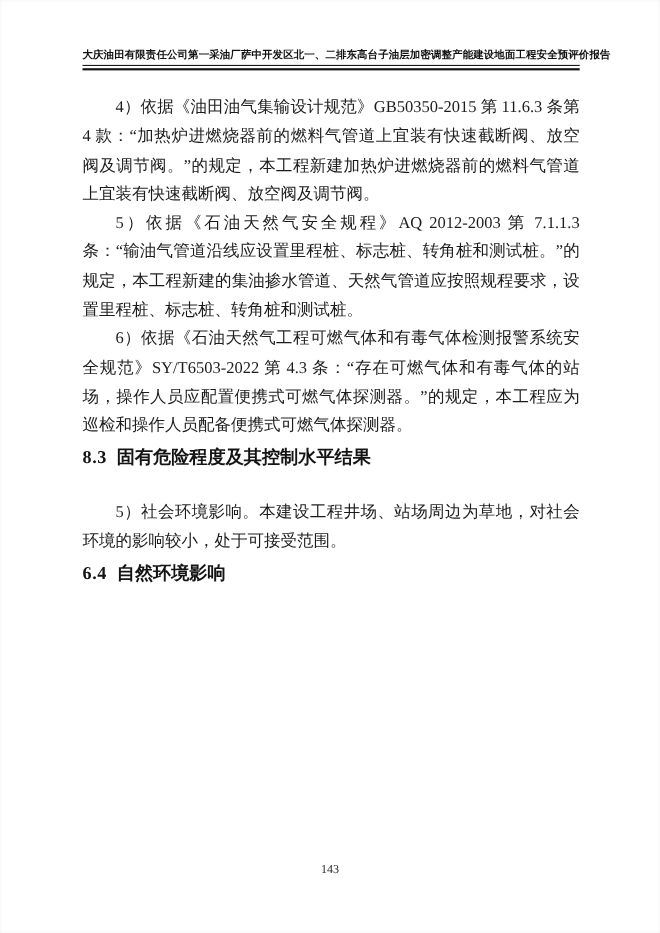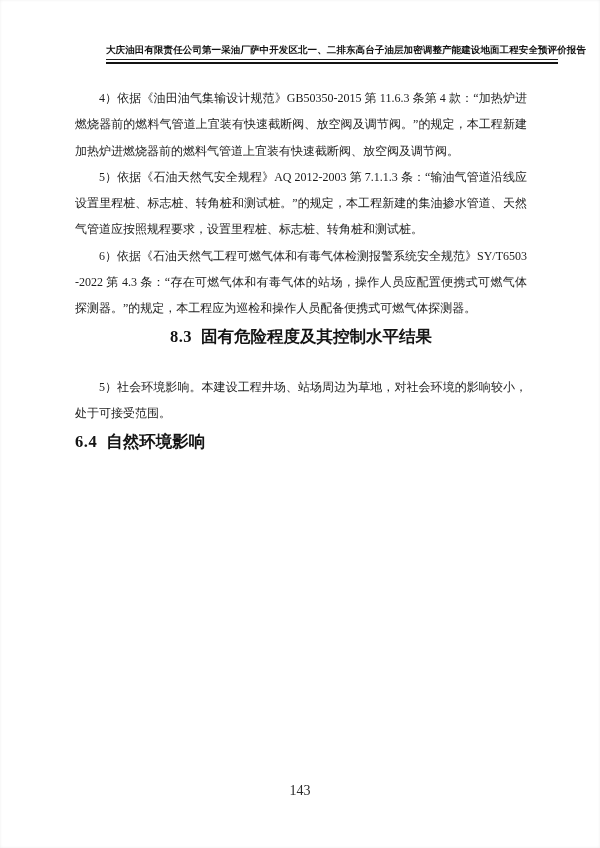--- a/index.html
+++ b/index.html
@@ -14,21 +14,20 @@
     background: #ffffff;
     box-sizing: border-box;
     padding: 44px 73px 0 75px;
     font-family: "Liberation Serif", "DejaVu Serif", serif;
     color: #1c1c1c;
     overflow: hidden;
     box-shadow: inset 0 0 3px #ededed;
   }
   .running-header {
     width: 100%;
-    margin-left: 31px;
   }
   .running-header .title {
     font-size: 9.5px;
     font-weight: bold;
     text-align: center;
     white-space: nowrap;
     letter-spacing: 0.1px;
     padding-bottom: 2px;
     border-bottom: 1px solid #1a1a1a;
     color: #111;
@@ -36,55 +35,54 @@
   .running-header .rule {
     height: 2.5px;
     background: #131313;
     margin-top: 1.5px;
   }
   .doc-body {
     margin-top: 21px;
   }
   p.para {
     margin: 0;
-    font-size: 12px;
+    font-size: 15px;
     line-height: 26.3px;
     text-align: justify;
     text-justify: inter-ideograph;
     text-indent: 2em;
     color: #1c1c1c;
     word-break: break-all;
   }
   h2.section-heading {
     margin: 4px 0 0 0;
     font-size: 16.5px;
     line-height: 22px;
     font-weight: bold;
     color: #141414;
   }
   h2.section-heading .sec-num {
     margin-right: 9px;
     letter-spacing: 0.5px;
   }
   h2.heading-83 {
     margin-bottom: 26px;
-    text-align: center;
   }
   h2.heading-84 {
     margin-top: 5px;
   }
   .page-footer {
     position: absolute;
     left: 0;
     top: 781px;
     width: 100%;
     text-align: center;
   }
   .page-footer .page-num {
-    font-size: 14px;
+    font-size: 11px;
     color: #2a2a2a;
     font-family: "Liberation Serif", "DejaVu Serif", serif;
   }
 </style>
 </head>
 <body>
 
 <div class="page">
 
   <div class="running-header">

